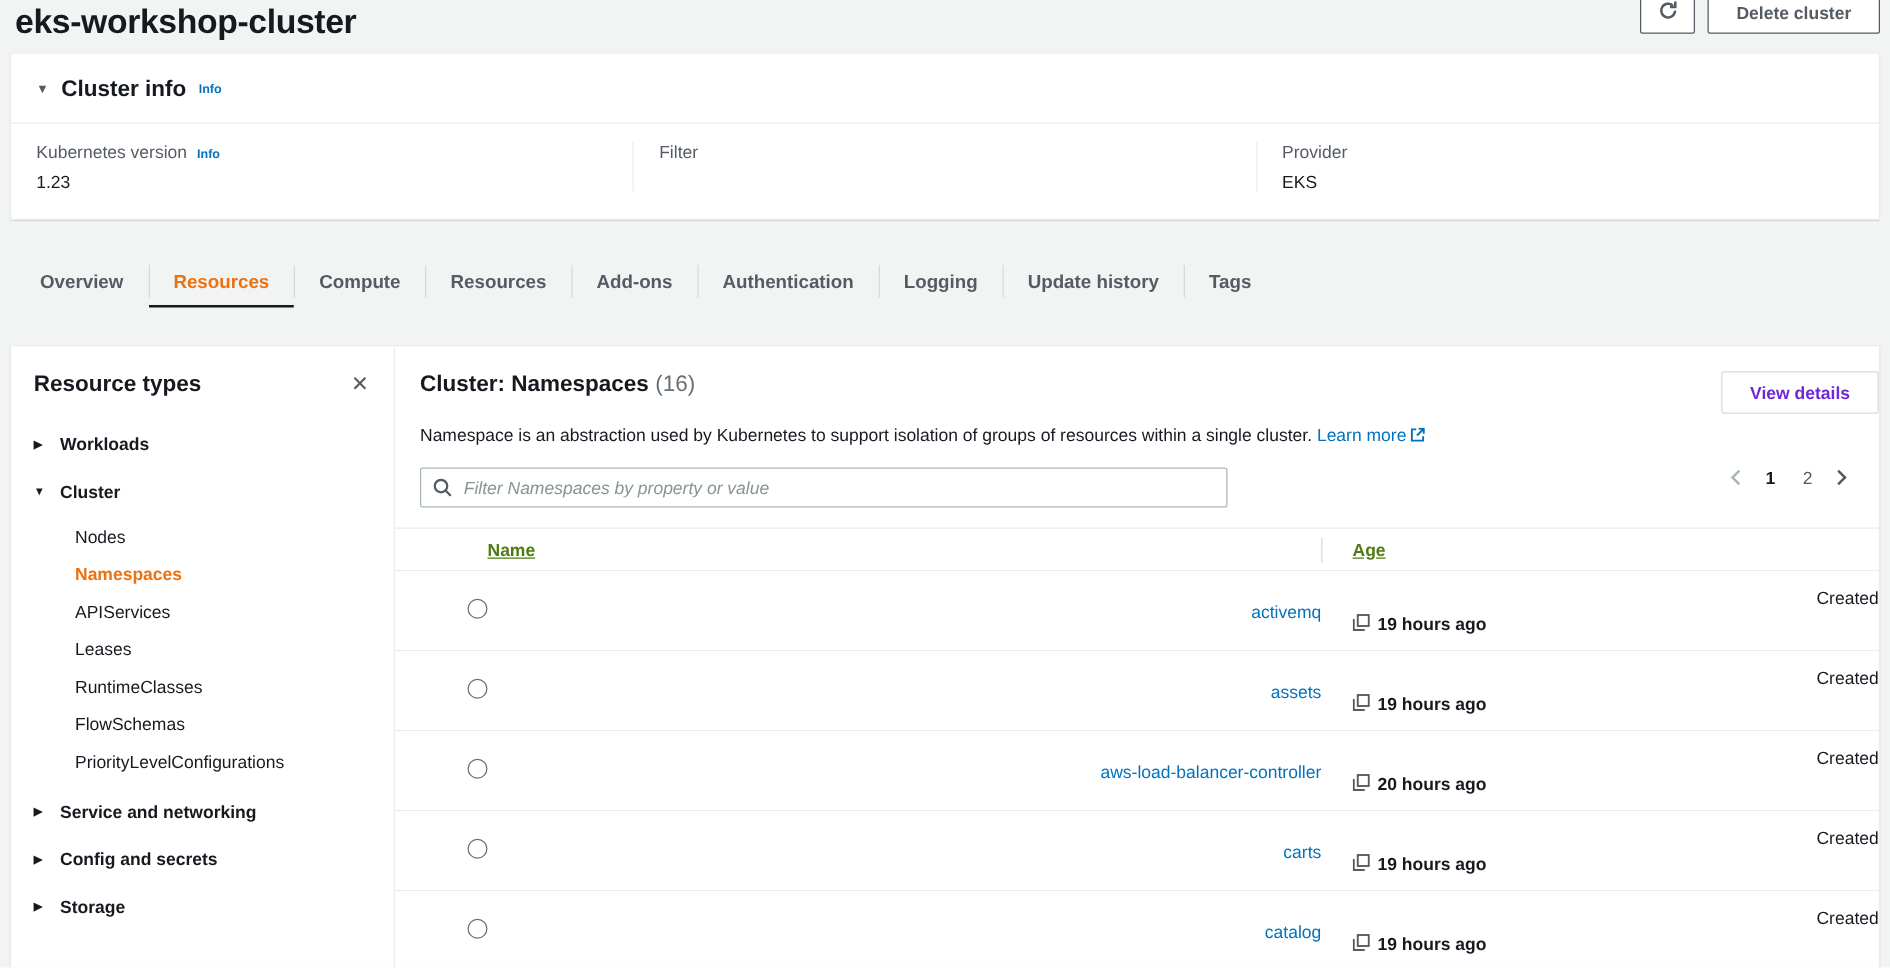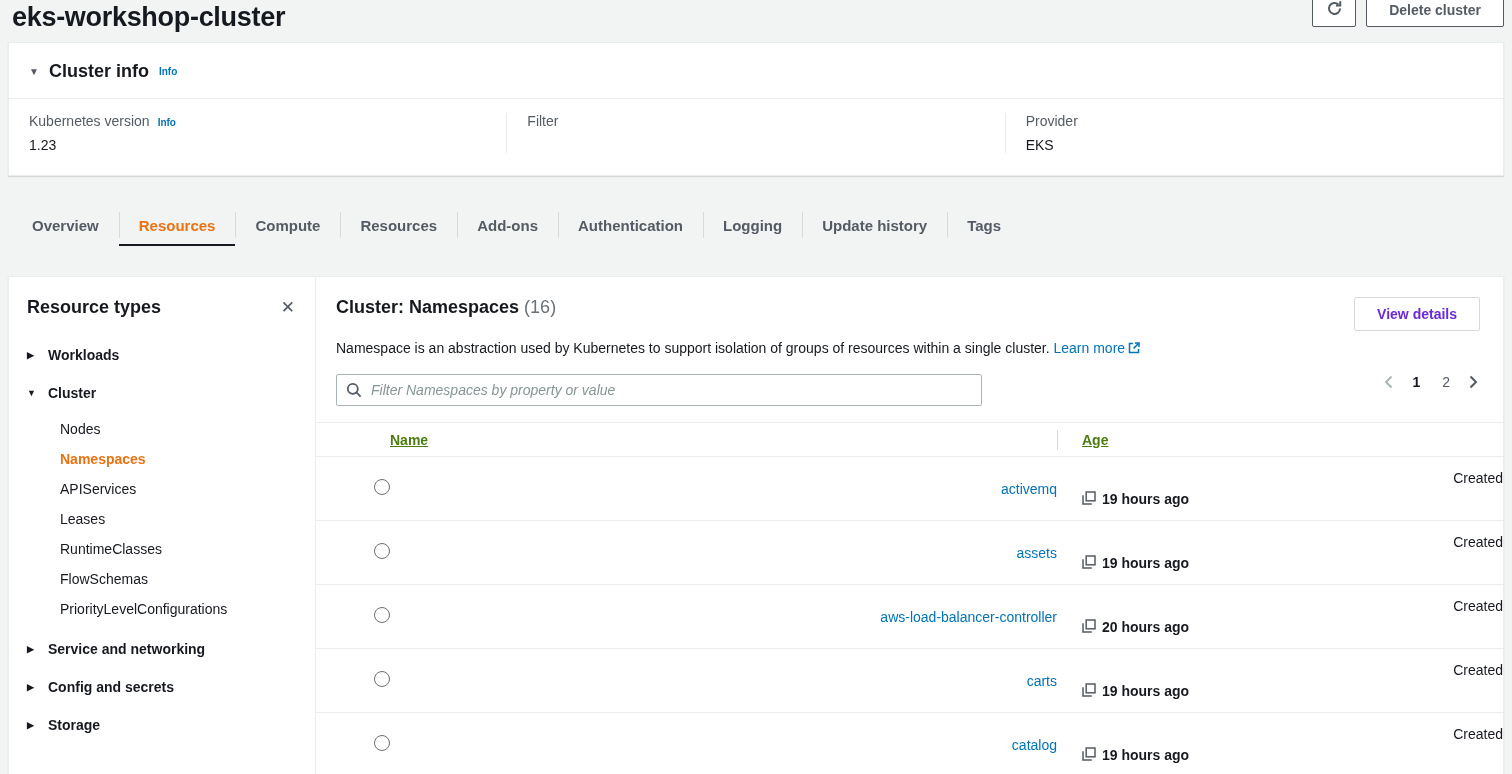--- a/index.html
+++ b/index.html
@@ -51,21 +51,21 @@
   .sidebar-title { font-size:18px; font-weight:700; }
   .close-x { font-size:17px; color:#545b64; cursor:pointer; line-height:1; padding:2px; }
   .group-header { display:flex; align-items:center; gap:11px; font-weight:700; font-size:14px; padding:11px 0; cursor:pointer; }
   .tri { font-size:9px; color:#16191f; width:10px; }
   .group-items { padding:2px 0 6px; }
   .group-item { padding:7px 0 7px 33px; font-size:14px; color:#16191f; cursor:pointer; }
   .group-item.selected { color:var(--accent-orange,#ec7211); font-weight:700; }
 
   
   .content { flex:1; padding-top:20px; display:flex; flex-direction:column; min-width:0; }
-  .content-header { display:flex; justify-content:space-between; align-items:flex-start; padding:0 23px 0 20px; }
+  .content-header { display:flex; justify-content:space-between; align-items:flex-start; padding:0 0 0 20px; }
   .content-title { font-size:18px; font-weight:700; }
   .count { color:#687078; font-weight:400; }
   .btn.disabled { color:#6d28d9; border-color:#d5dbdb; cursor:default; font-weight:700; }
   .desc { padding:9px 20px 0; font-size:14px; color:#16191f; }
   .learn-more { color:var(--link-blue,#0073bb); text-decoration:none; cursor:pointer; }
   .ext-icon { display:inline-block; vertical-align:-1px; margin-left:3px; }
 
   .filter-row { display:flex; justify-content:space-between; align-items:flex-start; padding:17px 16px 16px 20px; }
   .search-wrap { position:relative; }
   .search-wrap svg { position:absolute; left:10px; top:8px; }

